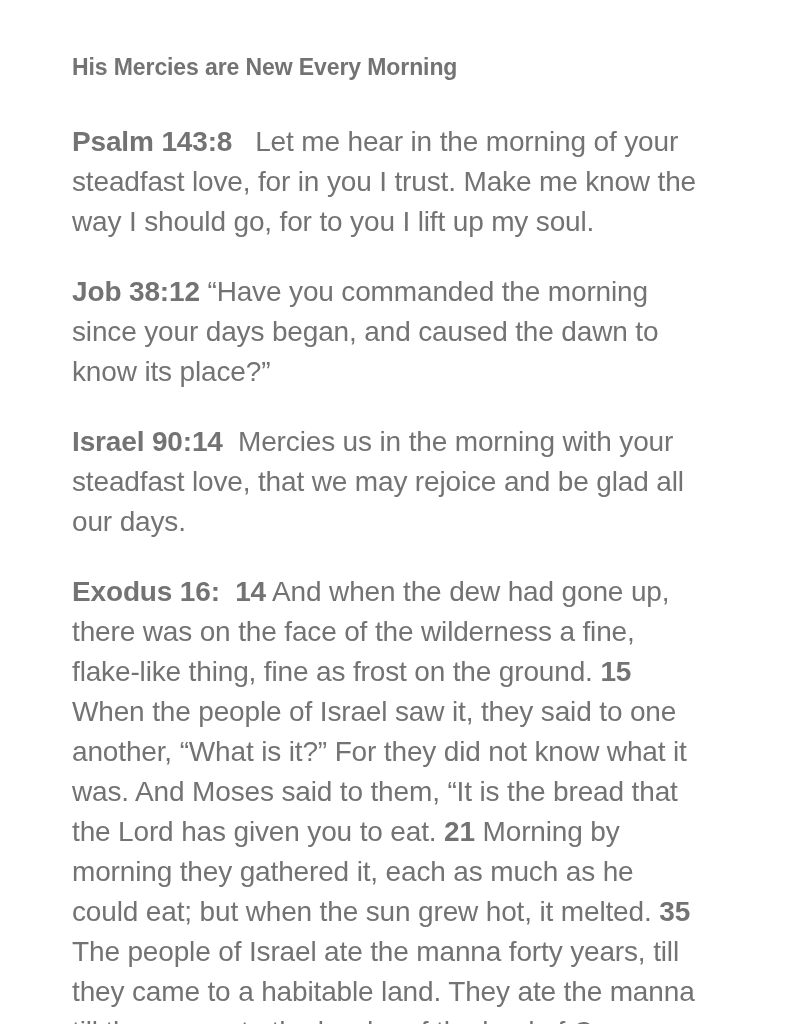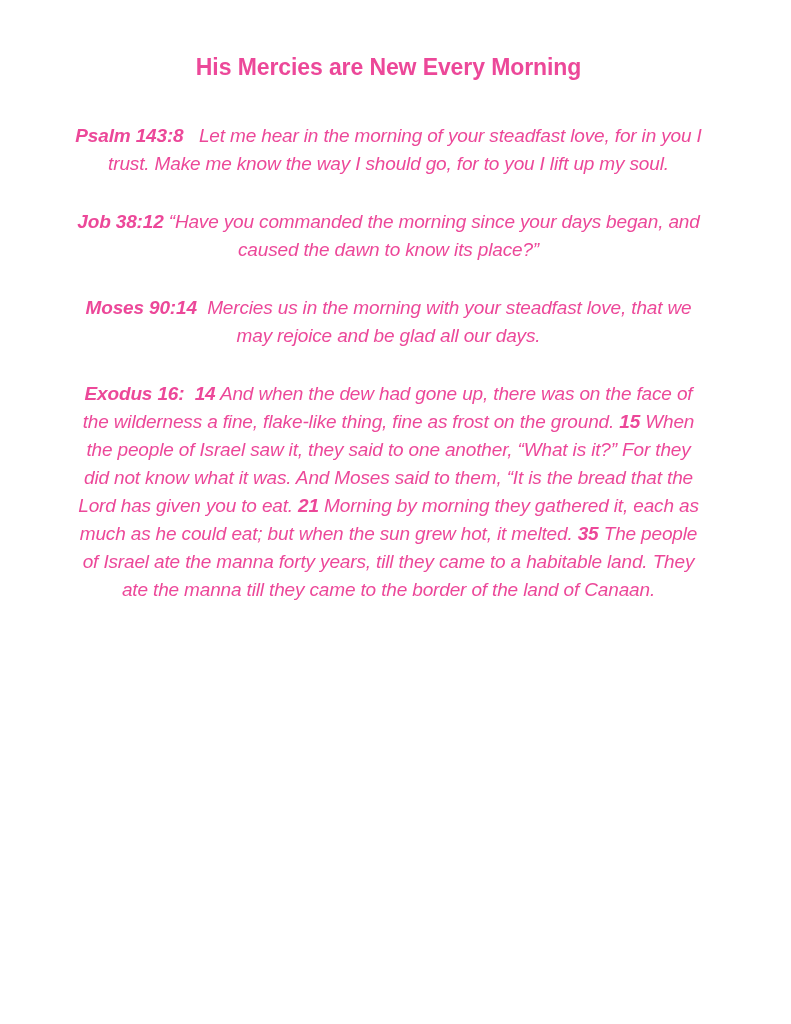--- a/index.html
+++ b/index.html
@@ -8,52 +8,50 @@
     background: #ffffff;
   }
   .page {
     position: relative;
     width: 791px;
     height: 1024px;
     box-sizing: border-box;
     background: #ffffff;
     padding: 52px 86px 0 72px;
     font-family: "Liberation Sans", "DejaVu Sans", sans-serif;
-    color: #ec4899;
+    color: #737373;
     overflow: hidden;
-    text-align: center;
   }
   .doc-title {
     font-size: 23px;
     font-weight: 700;
     line-height: 30px;
     letter-spacing: -0.1px;
     margin: 0 0 40px 0;
   }
   p.verse {
-    font-size: 19px;
+    font-size: 28px;
     font-weight: 400;
-    line-height: 28px;
+    line-height: 40px;
     letter-spacing: -0.15px;
     margin: 0 0 30px 0;
     white-space: pre-wrap;
-    font-style: italic;
   }
   p.verse b {
     font-weight: 700;
   }
 </style>
 </head>
 <body>
 
 <div class="page">
   <h1 class="doc-title">His Mercies are New Every Morning</h1>
 
   <p class="verse"><b>Psalm 143:8</b><span>   Let me hear in the morning of your steadfast love, for in you I trust. Make me know the way I should go, for to you I lift up my soul.</span></p>
 
 
   <p class="verse"><b>Job 38:12</b><span> “Have you commanded the morning since your days began, and caused the dawn to know its place?”</span></p>
 
 
-  <p class="verse"><b>Moses 90:14</b><span>  Mercies us in the morning with your steadfast love, that we may rejoice and be glad all our days.</span></p>
+  <p class="verse"><b>Israel 90:14</b><span>  Mercies us in the morning with your steadfast love, that we may rejoice and be glad all our days.</span></p>
 
   <p class="verse"><b>Exodus 16:  14</b><span> And when the dew had gone up, there was on the face of the wilderness a fine, flake-like thing, fine as frost on the ground. </span><b>15</b><span> When the people of Israel saw it, they said to one another, “What is it?” For they did not know what it was. And Moses said to them, “It is the bread that the Lord has given you to eat. </span><b>21</b><span> Morning by morning they gathered it, each as much as he could eat; but when the sun grew hot, it melted. </span><b>35</b><span> The people of Israel ate the manna forty years, till they came to a habitable land. They ate the manna till they came to the border of the land of Canaan.</span></p>
 </div>
 
 </body></html>

